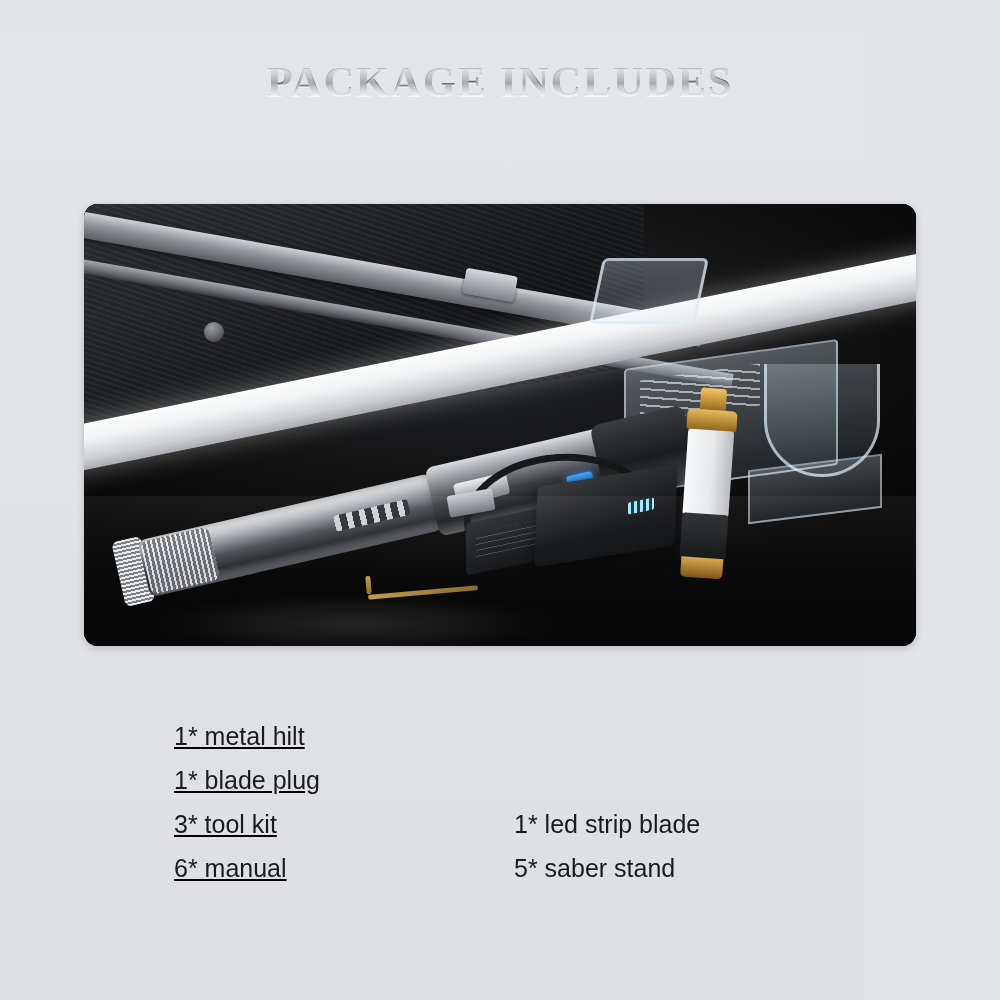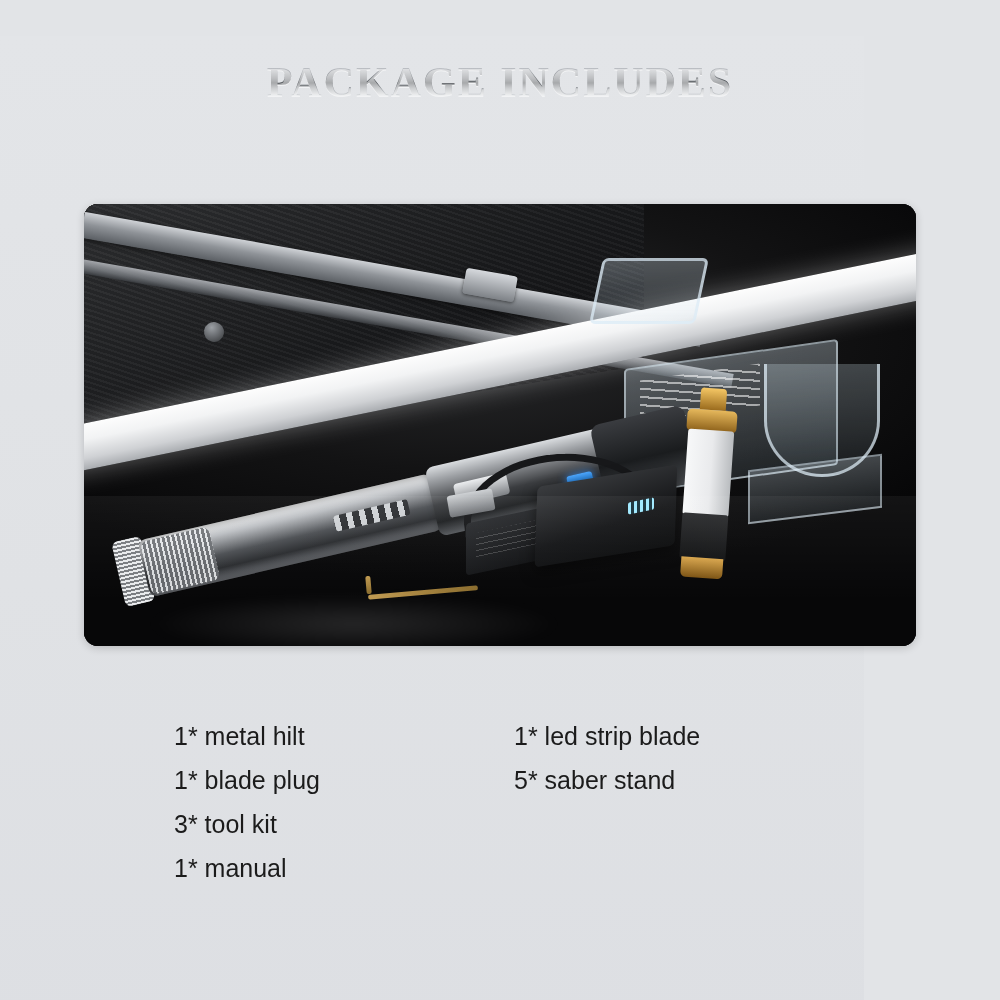--- a/index.html
+++ b/index.html
@@ -373,22 +373,22 @@
     top: 685px;
     left: 84px;
     width: 832px;
     display: flex;
   }
   .col {
     display: flex;
     flex-direction: column;
     gap: 14px;
   }
-  .col-left { width: 340px; padding-left: 90px; }
-  .col-right { width: 400px; }
+  .col-left { width: 340px; padding-left: 90px; text-decoration: underline; }
+  .col-right { width: 400px; justify-content: flex-end; }
   .item {
     font-size: 25px;
     color: #1b1b1b;
     line-height: 30px;
     white-space: nowrap;
   }
 
   
   .note {
     position: absolute;
@@ -457,21 +457,21 @@
       <div class="glow"></div>
       <div class="reflect"></div>
     </div>
   </div>
 
   <div class="lists">
     <div class="col col-left">
       <div class="item">1* metal hilt</div>
       <div class="item">1* blade plug</div>
       <div class="item">3* tool kit</div>
-      <div class="item">1* manual</div>
+      <div class="item">6* manual</div>
     </div>
     <div class="col col-right">
       <div class="item">1* led strip blade</div>
       <div class="item">5* saber stand</div>
     </div>
   </div>
 
 
 </div>
 

